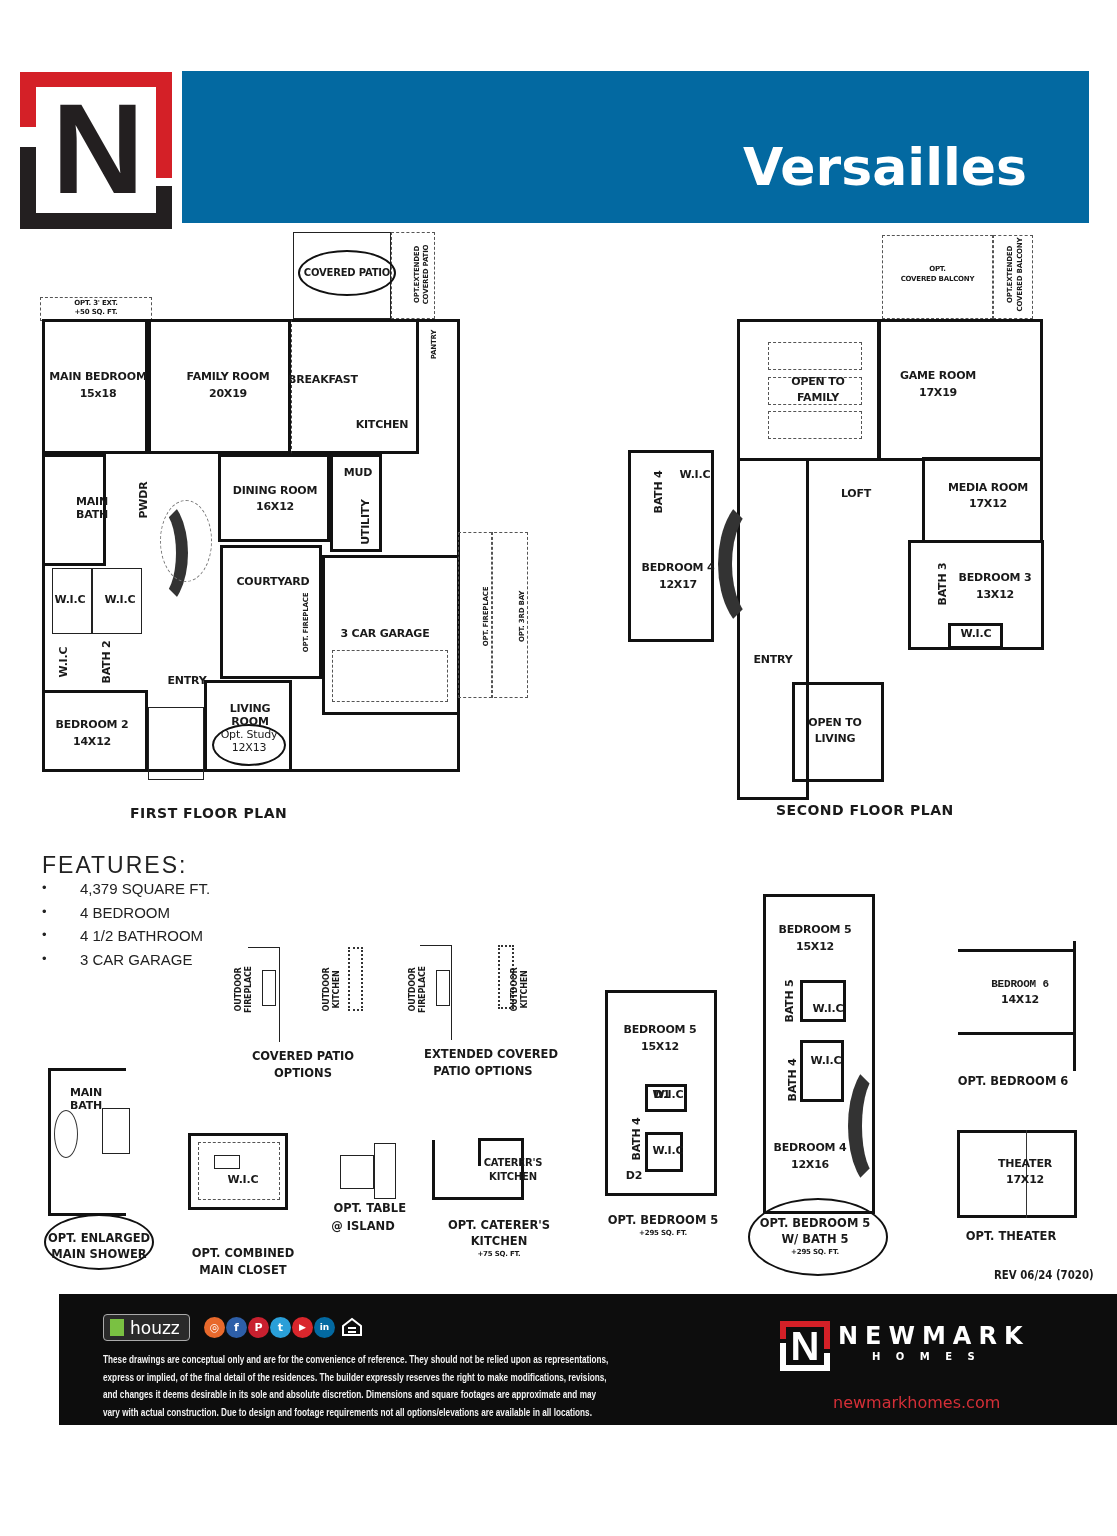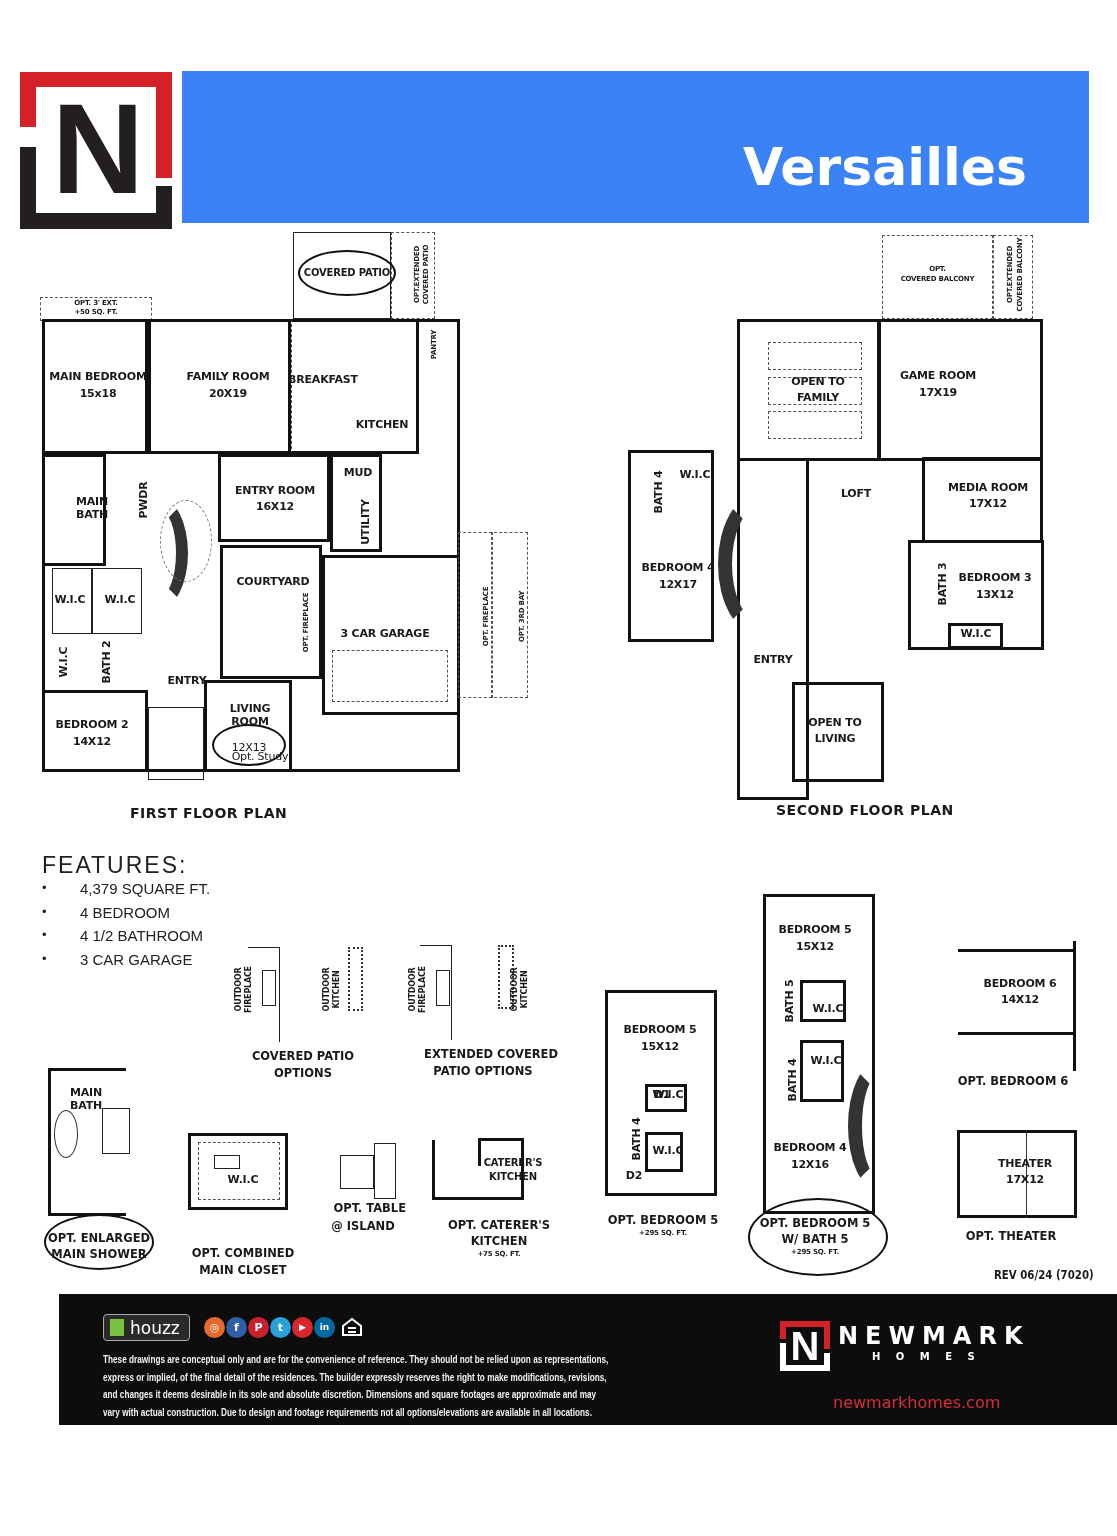--- a/index.html
+++ b/index.html
@@ -31,21 +31,21 @@
     <div class="abs" style="left:0;top:0;width:152px;height:55px;background:#d42027;"></div>
     <div class="abs" style="left:16px;top:15px;width:120px;height:128px;background:#fff;"></div>
     <div class="abs" style="left:0;top:75px;width:16px;height:82px;background:#231f20;"></div>
     <div class="abs" style="left:0;top:141px;width:152px;height:16px;background:#231f20;"></div>
     <div class="abs" style="left:136px;top:38px;width:16px;height:68px;background:#d42027;"></div>
     <div class="abs" style="left:136px;top:114px;width:16px;height:43px;background:#231f20;"></div>
     <div class="abs" style="left:0;top:55px;width:16px;height:16px;background:#fff;"></div>
     <div class="abs" style="left:28px;top:12px;width:100px;height:130px;font-family:'Liberation Sans',sans-serif;font-weight:bold;font-size:128px;line-height:130px;color:#231f20;text-align:center;">N</div>
   </div>
 
-  <div class="abs" style="left:182px;top:71px;width:907px;height:152px;background:#3b82f6;">
+  <div class="abs" style="left:182px;top:71px;width:907px;height:152px;background:#0369a1;">
     <div class="abs" style="right:62px;top:66px;font-family:'DejaVu Sans',sans-serif;font-weight:bold;font-size:52px;line-height:60px;color:#fff;letter-spacing:0px;">Versailles</div>
   </div>
 </div>
 
 <div>
 
   <div class="thin" style="left:293px;top:232px;width:98px;height:87px;"></div>
   <div class="dash" style="left:391px;top:232px;width:44px;height:87px;"></div>
   <div class="circ" style="left:298px;top:250px;width:98px;height:46px;"></div>
   <div class="lbl" style="left:298px;top:265px;width:98px;font-size:10px;">COVERED PATIO</div>
@@ -81,39 +81,39 @@
   <div class="lbl" style="left:48px;top:386px;width:100px;">15x18</div>
   <div class="lbl" style="left:168px;top:369px;width:120px;">FAMILY ROOM</div>
   <div class="lbl" style="left:168px;top:386px;width:120px;">20X19</div>
   <div class="lbl" style="left:288px;top:372px;width:70px;">BREAKFAST</div>
   <div class="lbl" style="left:352px;top:417px;width:60px;">KITCHEN</div>
   <div class="lbl sm vert" style="left:414px;top:340px;width:40px;font-weight:bold;">PANTRY</div>
   <div class="lbl" style="left:338px;top:465px;width:40px;">MUD</div>
   <div class="lbl" style="left:72px;top:494px;width:40px;">MAIN</div>
   <div class="lbl" style="left:72px;top:507px;width:40px;">BATH</div>
   <div class="lbl vert" style="left:124px;top:492px;width:40px;">PWDR</div>
-  <div class="lbl" style="left:225px;top:483px;width:100px;">ENTRY ROOM</div>
+  <div class="lbl" style="left:225px;top:483px;width:100px;">DINING ROOM</div>
   <div class="lbl" style="left:225px;top:499px;width:100px;">16X12</div>
   <div class="lbl vert" style="left:336px;top:514px;width:60px;">UTILITY</div>
   <div class="lbl" style="left:52px;top:592px;width:36px;">W.I.C</div>
   <div class="lbl" style="left:100px;top:592px;width:40px;">W.I.C</div>
   <div class="lbl vert" style="left:44px;top:654px;width:40px;">W.I.C</div>
   <div class="lbl vert" style="left:82px;top:654px;width:50px;">BATH 2</div>
   <div class="lbl" style="left:228px;top:574px;width:90px;">COURTYARD</div>
   <div class="lbl sm vert" style="left:266px;top:618px;width:80px;font-weight:bold;">OPT. FIREPLACE</div>
   <div class="lbl" style="left:330px;top:626px;width:110px;">3 CAR GARAGE</div>
   <div class="lbl sm vert" style="left:446px;top:612px;width:80px;font-weight:bold;">OPT. FIREPLACE</div>
   <div class="lbl sm vert" style="left:482px;top:612px;width:80px;font-weight:bold;">OPT. 3RD BAY</div>
   <div class="lbl" style="left:162px;top:673px;width:50px;">ENTRY</div>
   <div class="lbl" style="left:52px;top:717px;width:80px;">BEDROOM 2</div>
   <div class="lbl" style="left:52px;top:734px;width:80px;">14X12</div>
   <div class="lbl" style="left:220px;top:701px;width:60px;">LIVING</div>
   <div class="lbl" style="left:220px;top:714px;width:60px;">ROOM</div>
   <div class="circ" style="left:212px;top:724px;width:74px;height:42px;"></div>
-  <div class="lbl" style="left:214px;top:749px;width:70px;font-weight:normal;margin-left:11px;">Opt. Study</div>
+  <div class="lbl" style="left:214px;top:727px;width:70px;font-weight:normal;">Opt. Study</div>
   <div class="lbl" style="left:214px;top:740px;width:70px;font-weight:normal;">12X13</div>
 
   <div class="title-plan" style="left:130px;top:805px;">FIRST FLOOR PLAN</div>
 </div>
 
 <div>
   <div class="dash" style="left:882px;top:235px;width:111px;height:84px;"></div>
   <div class="dash" style="left:993px;top:235px;width:40px;height:84px;"></div>
   <div class="lbl sm" style="left:882px;top:265px;width:111px;font-weight:bold;">OPT.</div>
   <div class="lbl sm" style="left:882px;top:275px;width:111px;font-weight:bold;">COVERED BALCONY</div>
@@ -246,21 +246,21 @@
   <div class="lbl" style="left:770px;top:1140px;width:80px;">BEDROOM 4</div>
   <div class="lbl" style="left:770px;top:1157px;width:80px;">12X16</div>
   <div class="abs" style="left:848px;top:1062px;width:60px;height:128px;border:14px solid transparent;border-left-color:#333;border-radius:50%;box-sizing:border-box;"></div>
   <div class="circ" style="left:748px;top:1198px;width:140px;height:78px;"></div>
   <div class="caption" style="left:752px;top:1215px;width:126px;">OPT. BEDROOM 5</div>
   <div class="caption" style="left:752px;top:1231px;width:126px;">W/ BATH 5</div>
   <div class="lbl sm" style="left:752px;top:1248px;width:126px;font-weight:bold;">+295 SQ. FT.</div>
 
   <div class="wall" style="left:958px;top:949px;width:118px;height:86px;border-left:none;"></div>
   <div class="abs" style="left:1073px;top:941px;width:3px;height:130px;background:#111;"></div>
-  <div class="lbl" style="left:980px;top:976px;width:80px;">BEDROOM 6</div>
+  <div class="lbl" style="left:980px;top:976px;width:80px;font-family:Liberation Mono, monospace;">BEDROOM 6</div>
   <div class="lbl" style="left:980px;top:992px;width:80px;">14X12</div>
   <div class="caption" style="left:950px;top:1073px;width:126px;">OPT. BEDROOM 6</div>
 
   <div class="wall" style="left:957px;top:1130px;width:120px;height:88px;"></div>
   <div class="abs" style="left:1026px;top:1130px;width:1px;height:88px;background:#333;"></div>
   <div class="lbl" style="left:990px;top:1156px;width:70px;">THEATER</div>
   <div class="lbl" style="left:990px;top:1172px;width:70px;">17X12</div>
   <div class="caption" style="left:948px;top:1228px;width:126px;">OPT. THEATER</div>
 </div>
 

